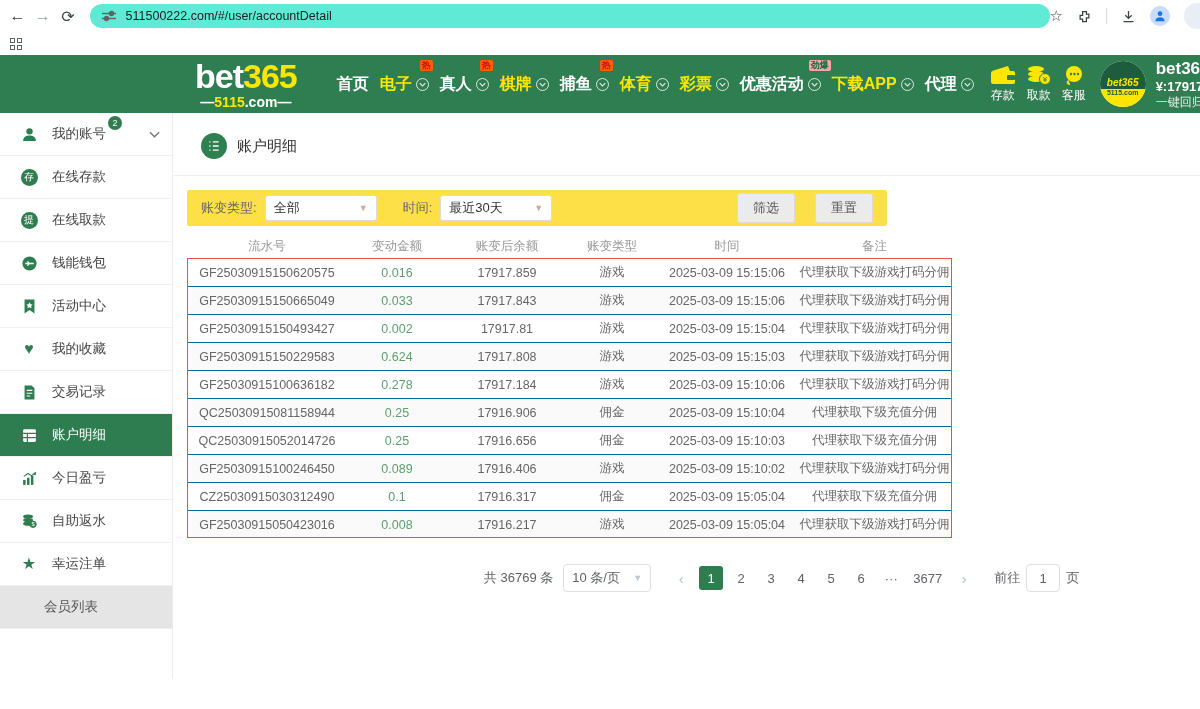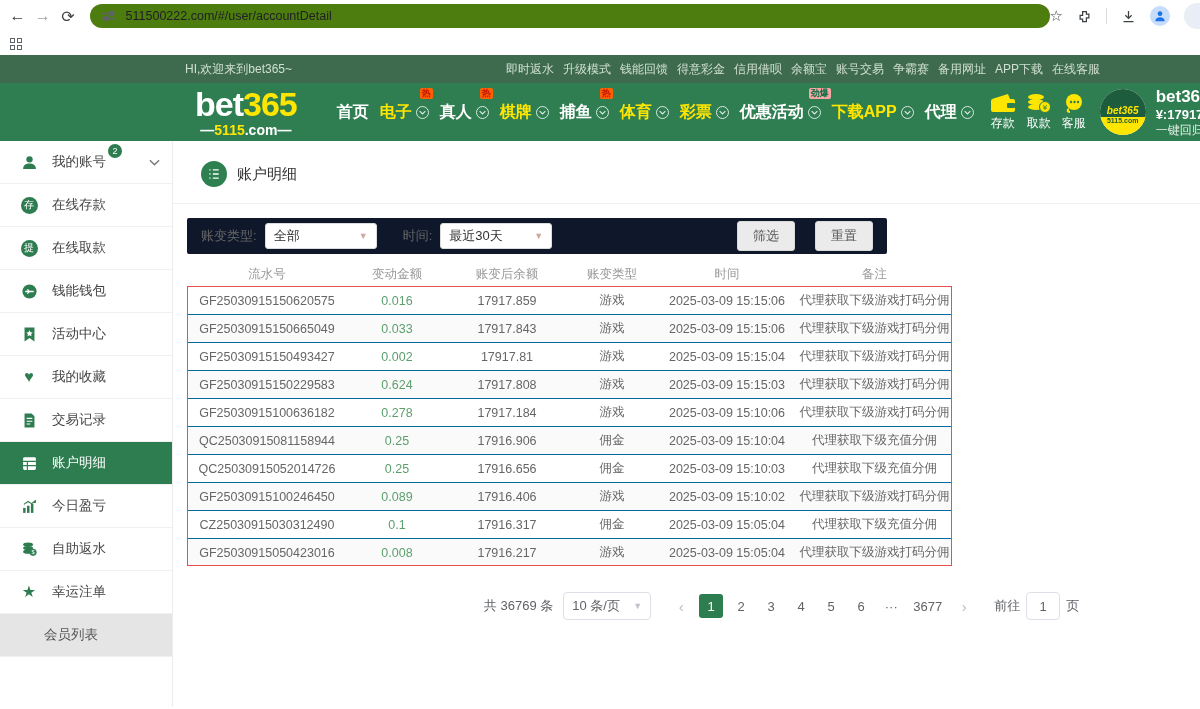--- a/index.html
+++ b/index.html
@@ -5,21 +5,21 @@
   * { margin:0; padding:0; box-sizing:border-box; }
   html,body { width:1200px; height:709px; overflow:hidden; background:#fff;
     font-family:"Liberation Sans","DejaVu Sans",sans-serif; }
   .page { position:relative; width:1200px; height:709px; background:#fff; overflow:hidden; }
 
   
   .chrome { height:32px; display:flex; align-items:center; padding:0 8px; background:#fff; }
   .chrome .navbtn { width:26px; height:26px; display:flex; align-items:center; justify-content:center;
     font-size:16px; color:#3c4043; border-radius:50%; margin-right:6px; }
   .chrome .navbtn.fwd { color:#9aa0a6; }
-  .urlpill { flex:0 0 auto; width:960px; height:24px; background:#4d7c0f; border-radius:12px;
+  .urlpill { flex:0 0 auto; width:960px; height:24px; background:#5eead4; border-radius:12px;
     display:flex; align-items:center; padding:12px 12px; margin-left:6px; }
   .urlpill .tune { margin-right:10px; display:flex; }
   .urlpill .url { font-size:12.5px; color:#202124; }
   .chrome-right { margin-left:auto; display:flex; align-items:center; gap:14px; }
   .chrome-right .ic { font-size:15px; color:#3c4043; display:flex; align-items:center; }
   .vdiv { width:1px; height:16px; background:#dadce0; }
   .avatar-browser { width:20px; height:20px; border-radius:50%; background:#c7dcf8; display:flex;
     align-items:center; justify-content:center; overflow:hidden; }
   .edge-cut { width:18px; height:26px; background:#e9eef6; border-radius:13px 0 0 13px; margin-right:-10px; }
   .bookmarks { height:23px; display:flex; align-items:center; padding:0 10px; background:#fff; }
@@ -83,21 +83,21 @@
   .s-item.active .sic, .s-item.active .glyph { color:#fff; }
   .s-item.sub { background:#e5e5e5; padding-left:44px; color:#555; }
 
   .content { flex:1; position:relative; background:#fff; }
   .c-title { display:flex; align-items:center; gap:10px; padding:20px 0 16px 28px;
     border-bottom:1px solid #efefef; }
   .t-icon { width:26px; height:26px; border-radius:50%; background:#2e8050; display:flex;
     align-items:center; justify-content:center; }
   .c-title .tt { font-size:15px; color:#333; }
 
-  .filterbar { margin:14px 0 0 14px; width:700px; height:36px; background:#0f172a; border-radius:2px;
+  .filterbar { margin:14px 0 0 14px; width:700px; height:36px; background:#fde047; border-radius:2px;
     display:flex; align-items:center; padding:0 14px; font-size:13px; color:#666; }
   .fsel { width:112px; height:26px; background:#fff; border:1px solid #dcdcdc; border-radius:3px;
     display:flex; align-items:center; justify-content:space-between; padding:0 8px; margin:0 26px 0 8px;
     color:#333; cursor:pointer;gap:28px; }
   .fsel .car { color:#cfa9a0; font-size:9px; }
   .fbtns { margin-left:auto; display:flex; gap:20px;align-items:flex-end; }
   .fbtn { padding:5px 15px; background:#ebebeb; border:1px solid #dadada; border-radius:3px;
     font-size:13px; color:#555; cursor:pointer; }
 
   .tablewrap { position:relative; margin:8px 0 0 14px; width:765px; font-size:12.5px; color:#666; }
@@ -174,36 +174,20 @@
   </div>
   <div class="bookmarks">
     <span class="gridicon">
         <i></i>
         <i></i>
         <i></i>
         <i></i>
       </span>
   </div>
 
-  <div class="topbar">
-    <span>HI,欢迎来到bet365~</span>
-    <div class="links">
-      <span>即时返水</span>
-      <span>升级模式</span>
-      <span>钱能回馈</span>
-      <span>得意彩金</span>
-      <span>信用借呗</span>
-      <span>余额宝</span>
-      <span>账号交易</span>
-      <span>争霸赛</span>
-      <span>备用网址</span>
-      <span>APP下载</span>
-      <span>在线客服</span>
-    </div>
-  </div>
 
   <div class="header">
     <div class="logo">
       <div class="l1"><span>bet</span><b>365</b></div>
       <div class="l2"><span>—</span><b>5115</b><span>.com—</span></div>
     </div>
 
     <div class="mainnav">
       <div class="nav-item">
         <span>首页</span>

